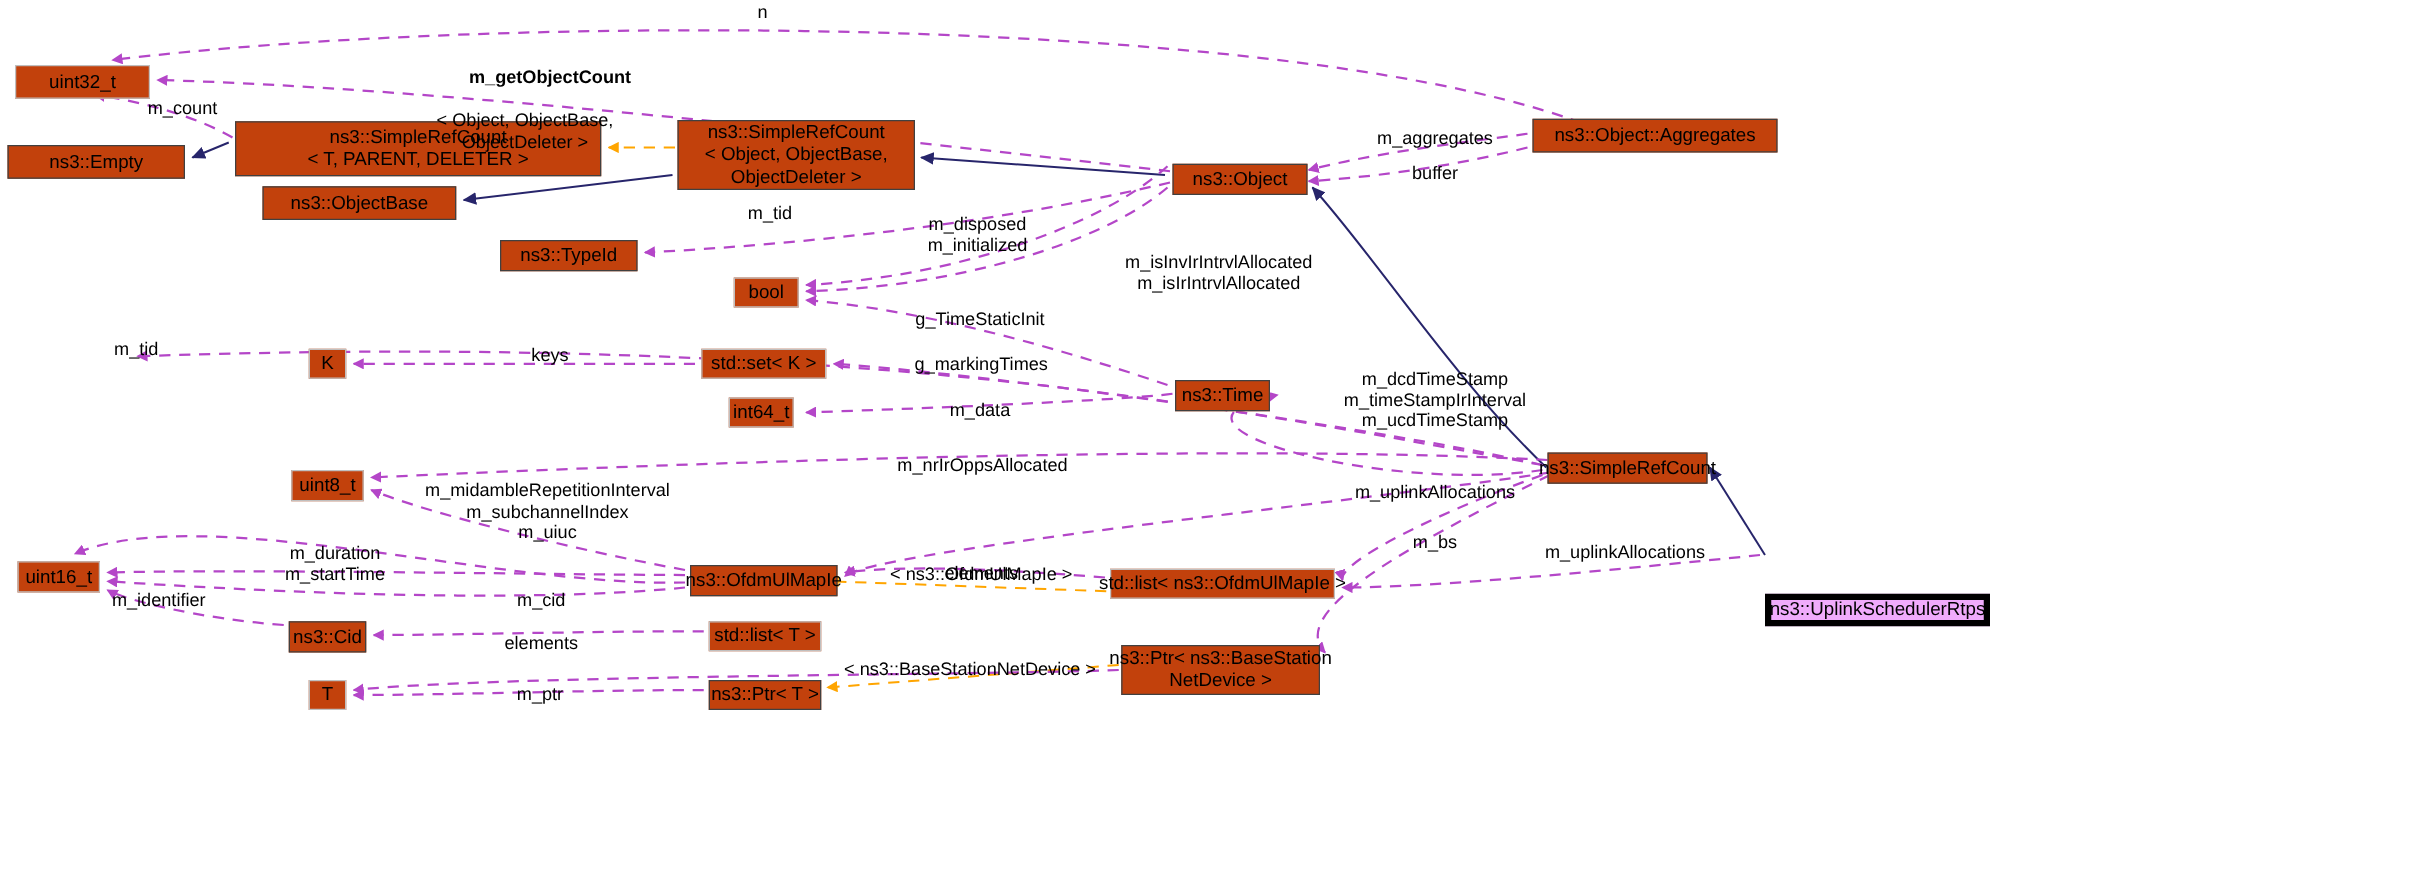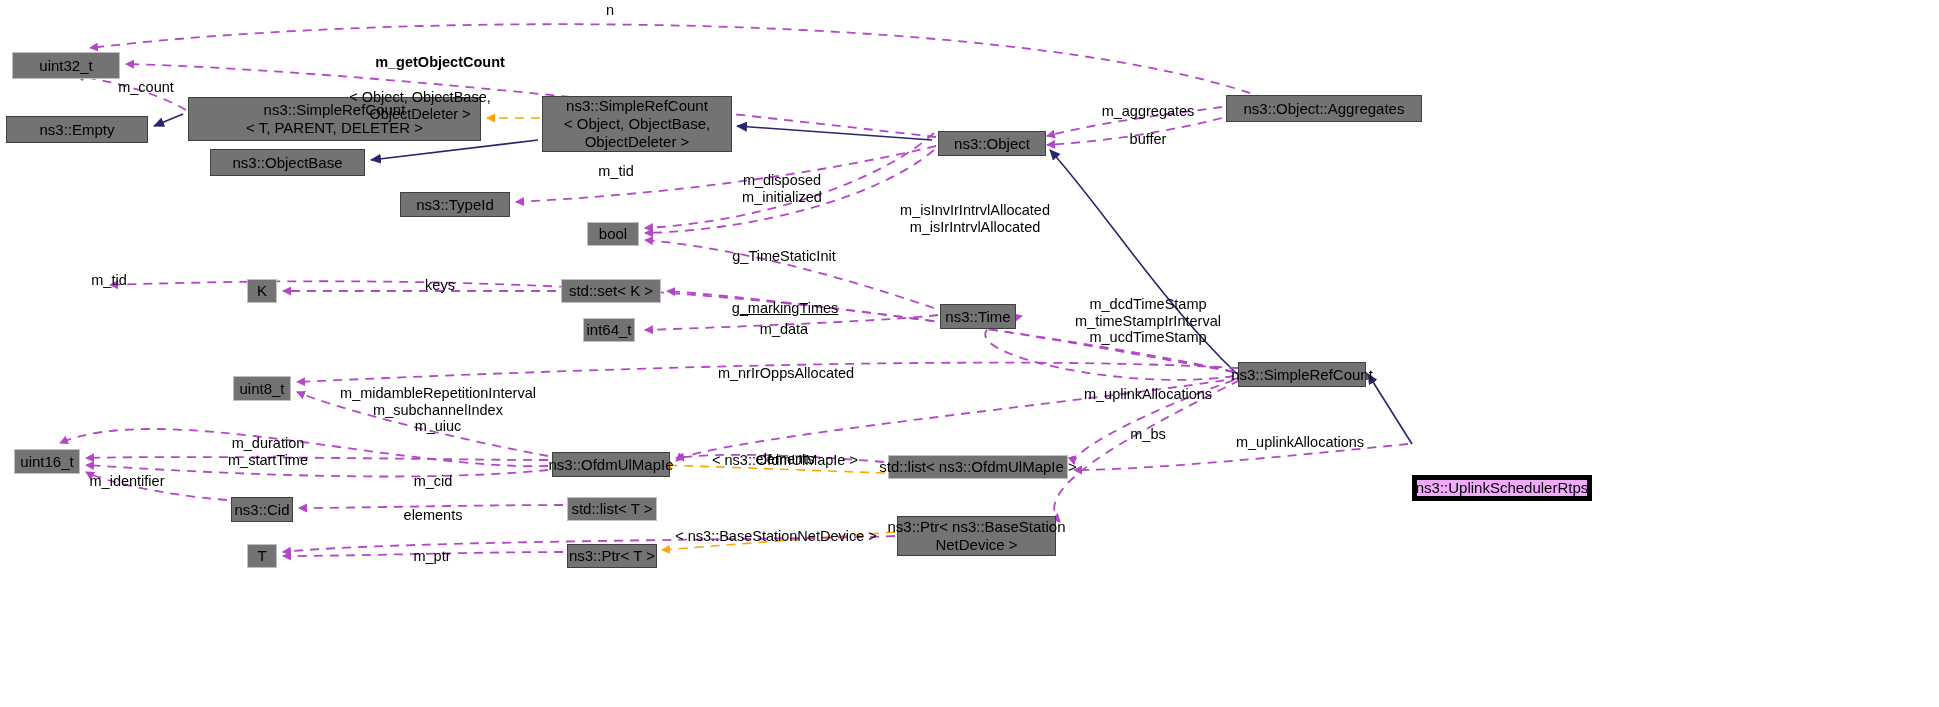--- a/index.html
+++ b/index.html
@@ -23,21 +23,21 @@
     height: 707px;
     pointer-events: none;
   }
   .node {
     position: absolute;
     box-sizing: border-box;
     display: flex;
     align-items: center;
     justify-content: center;
     text-align: center;
-    background: #737373;
+    background: #c2410c;
     color: #000000;
     font-size: 15px;
     line-height: 1.18;
     white-space: pre;
     padding: 2px 6px;
   }
   .node.solid {
     border: 1px solid #404040;
   }
   .node.light {
@@ -162,21 +162,21 @@
     <div class="edge-label" style="left:1148px; top:103px;">m_aggregates</div>
     <div class="edge-label" style="left:1148px; top:131px;">buffer</div>
     <div class="edge-label" style="left:616px;  top:163px;">m_tid</div>
     <div class="edge-label" style="left:782px;  top:172px;">m_disposed
 m_initialized</div>
     <div class="edge-label" style="left:975px;  top:202px;">m_isInvIrIntrvlAllocated
 m_isIrIntrvlAllocated</div>
     <div class="edge-label" style="left:784px;  top:248px;">g_TimeStaticInit</div>
     <div class="edge-label" style="left:109px;  top:272px;">m_tid</div>
     <div class="edge-label" style="left:440px;  top:277px;">keys</div>
-    <div class="edge-label" style="left:785px;  top:300px;text-decoration:underline;">g_markingTimes</div>
+    <div class="edge-label" style="left:785px;  top:284px;">g_markingTimes</div>
     <div class="edge-label" style="left:1148px; top:296px;">m_dcdTimeStamp
 m_timeStampIrInterval
 m_ucdTimeStamp</div>
     <div class="edge-label" style="left:784px;  top:321px;">m_data</div>
     <div class="edge-label" style="left:786px;  top:365px;">m_nrIrOppsAllocated</div>
     <div class="edge-label" style="left:1148px; top:386px;">m_uplinkAllocations</div>
     <div class="edge-label" style="left:438px; top:385px;">m_midambleRepetitionInterval
 m_subchannelIndex
 m_uiuc</div>
     <div class="edge-label" style="left:268px;  top:435px;">m_duration

